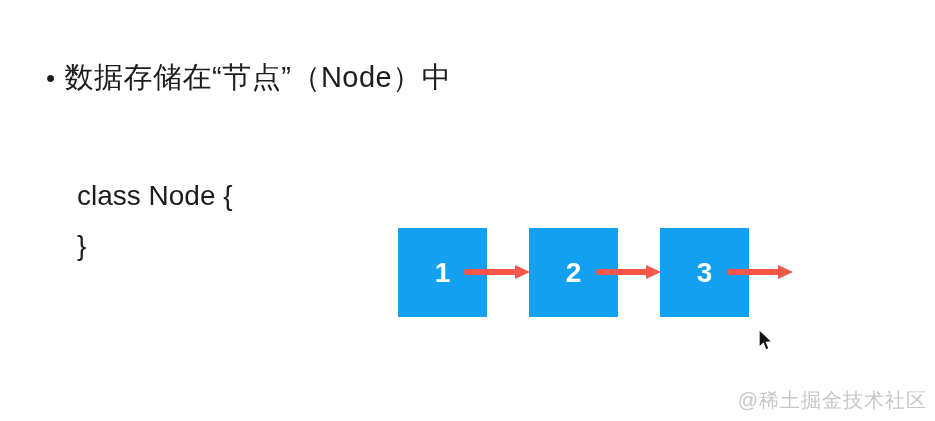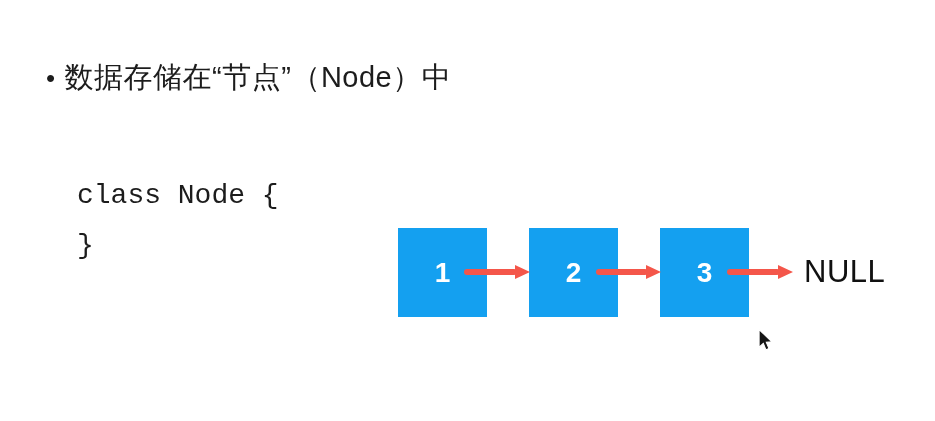--- a/index.html
+++ b/index.html
@@ -37,21 +37,21 @@
     font-size: 26px;
     margin-right: 9px;
     line-height: 1;
   }
 
   
   .code {
     position: absolute;
     left: 77px;
     top: 171px;
-    font-family: Liberation Mono, monospace;
+    font-family: Liberation Sans, sans-serif;
     font-size: 28px;
     line-height: 50px;
     color: var(--text);
   }
   .code-line { white-space: pre; }
 
   
   .node {
     position: absolute;
     top: 228px;
@@ -163,20 +163,20 @@
   </div>
   <div class="arrow arrow-2">
     <span class="shaft"></span>
     <span class="head"></span>
   </div>
   <div class="arrow arrow-3">
     <span class="shaft"></span>
     <span class="head"></span>
   </div>
 
-  <div class="null-label">NULL</div>
 
   <svg class="cursor" viewBox="0 0 12 18" xmlns="http://www.w3.org/2000/svg">
     <path d="M1,0.5 L1,14.2 L4.3,11.2 L6.4,16.3 L8.7,15.3 L6.6,10.3 L11,10 Z" fill="#141414" stroke="#ffffff" stroke-width="0.8"></path>
   </svg>
 
+  <div class="watermark">@稀土掘金技术社区</div>
 
 </div>
 
 </body></html>

